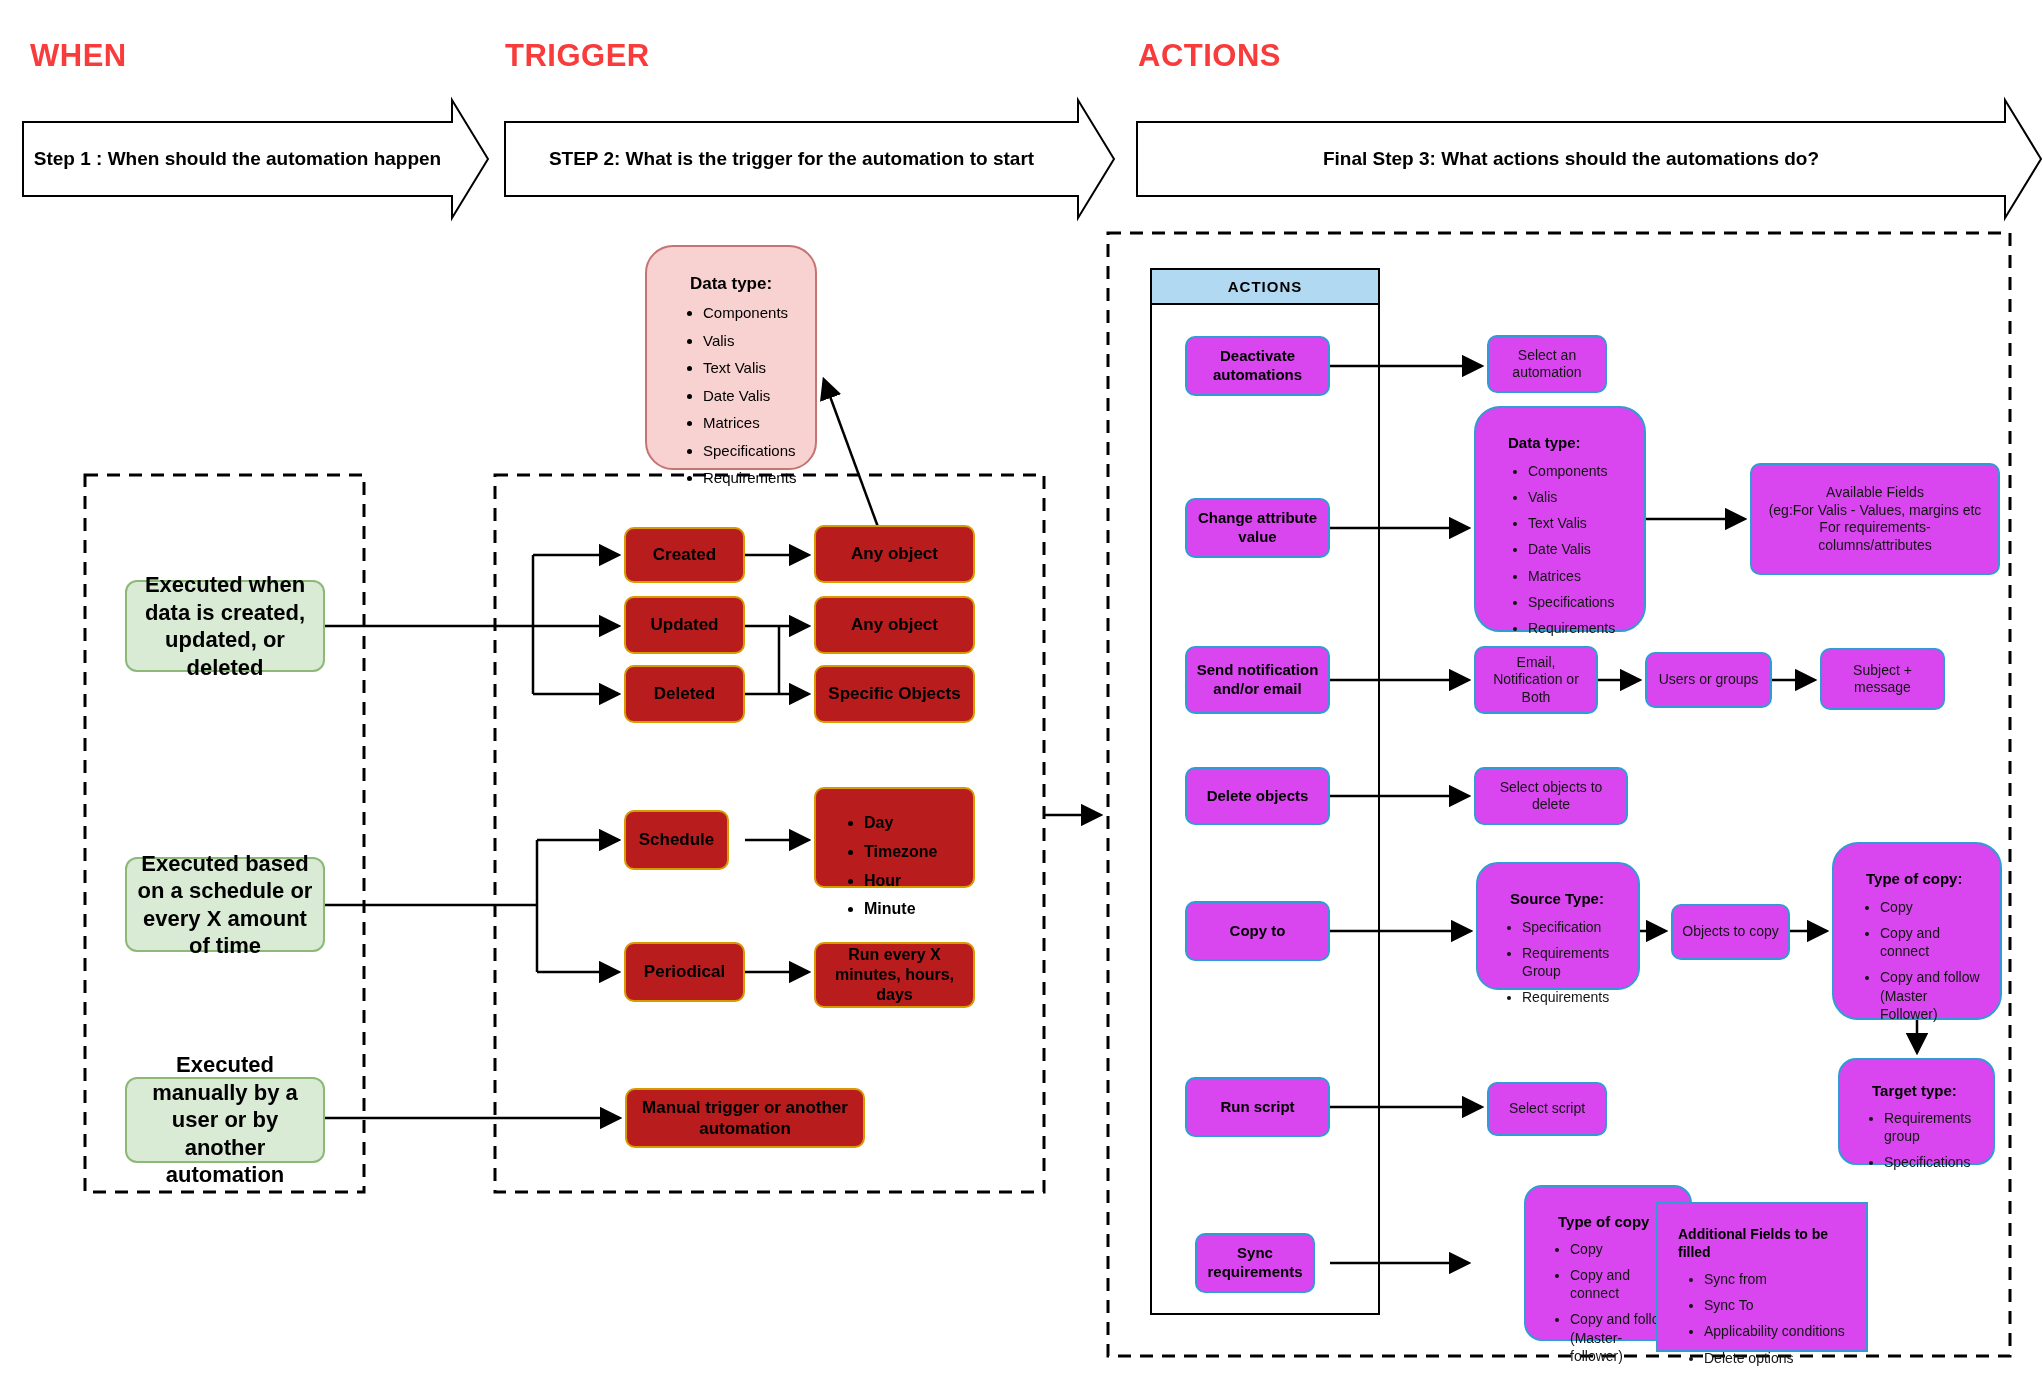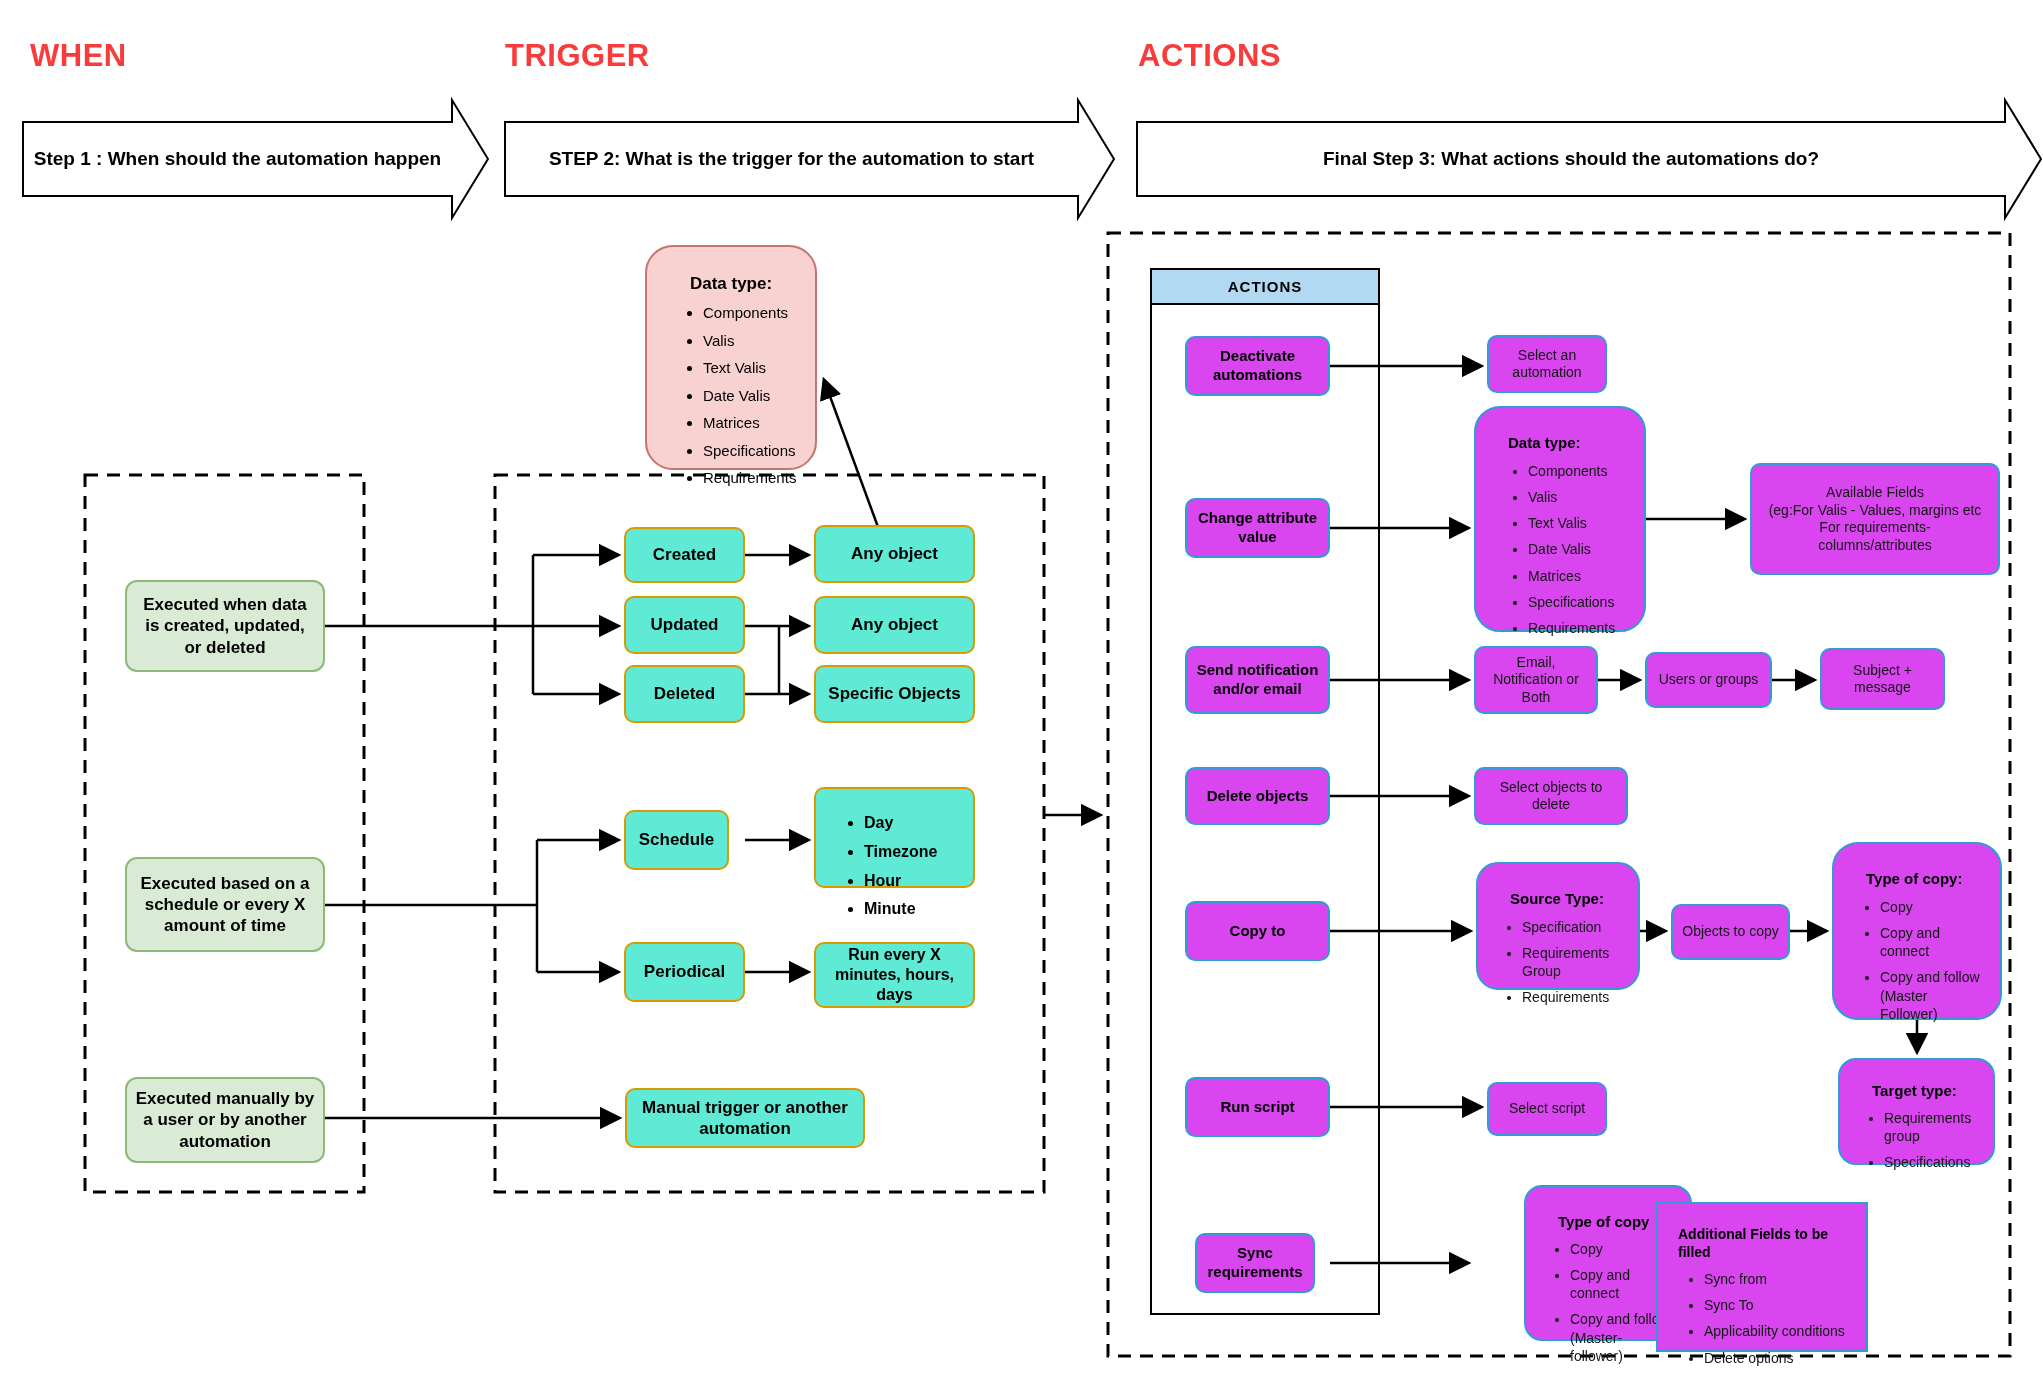--- a/index.html
+++ b/index.html
@@ -6,22 +6,22 @@
   html,body{margin:0;padding:0;background:#fff}
   body{font-family:"Liberation Sans",sans-serif;color:#000}
   #canvas{position:relative;width:2043px;height:1384px;background:#fff;overflow:hidden}
   #overlay{position:absolute;left:0;top:0}
   .hd{position:absolute;font-weight:bold;font-size:31px;color:#f83b3b;letter-spacing:.5px}
   .bannertext{position:absolute;display:flex;align-items:center;justify-content:center;
     font-weight:bold;font-size:19px;text-align:center;line-height:1.2}
   .node{position:absolute;display:flex;align-items:center;justify-content:center;
     text-align:center;line-height:1.25;padding:4px 8px}
   .pre{white-space:pre-line}
-  .green{background:#d9ead5;border:2px solid #8cb878;border-radius:12px;font-weight:bold;font-size:17px}
-  .orange{background:#5eead4;border:2px solid #d79b00;border-radius:10px;font-weight:bold;font-size:17px}
+  .green{background:#d9ead5;border:2px solid #8cb878;border-radius:12px;font-weight:bold;font-size:22px}
+  .orange{background:#b91c1c;border:2px solid #d79b00;border-radius:10px;font-weight:bold;font-size:17px}
   .pink{background:#f8d2d0;border:2px solid #c57471;border-radius:28px}
   .blue{background:#d946ef;border:2px solid #2f9cd4;border-radius:10px;font-size:14px;color:#141414}
   .actionlbl{font-weight:bold;font-size:15px;color:#000}
   .listbox{display:block;text-align:left;padding:12px}
   .lb-title{font-weight:bold;font-size:15px;padding:14px 8px 0 20px;color:#000}
   .lb-title.center{text-align:center;padding-left:8px;font-size:17px}
   .lb-title.plain{font-weight:bold;font-size:14px;padding:10px 6px 0 8px}
   ul.blt{margin:9px 0 0 0;padding:0 6px 0 40px;font-size:14px;line-height:1.3}
   ul.blt li{margin:8px 0;white-space:pre-line}
   .pink ul.blt{font-size:15px;padding-left:44px}

